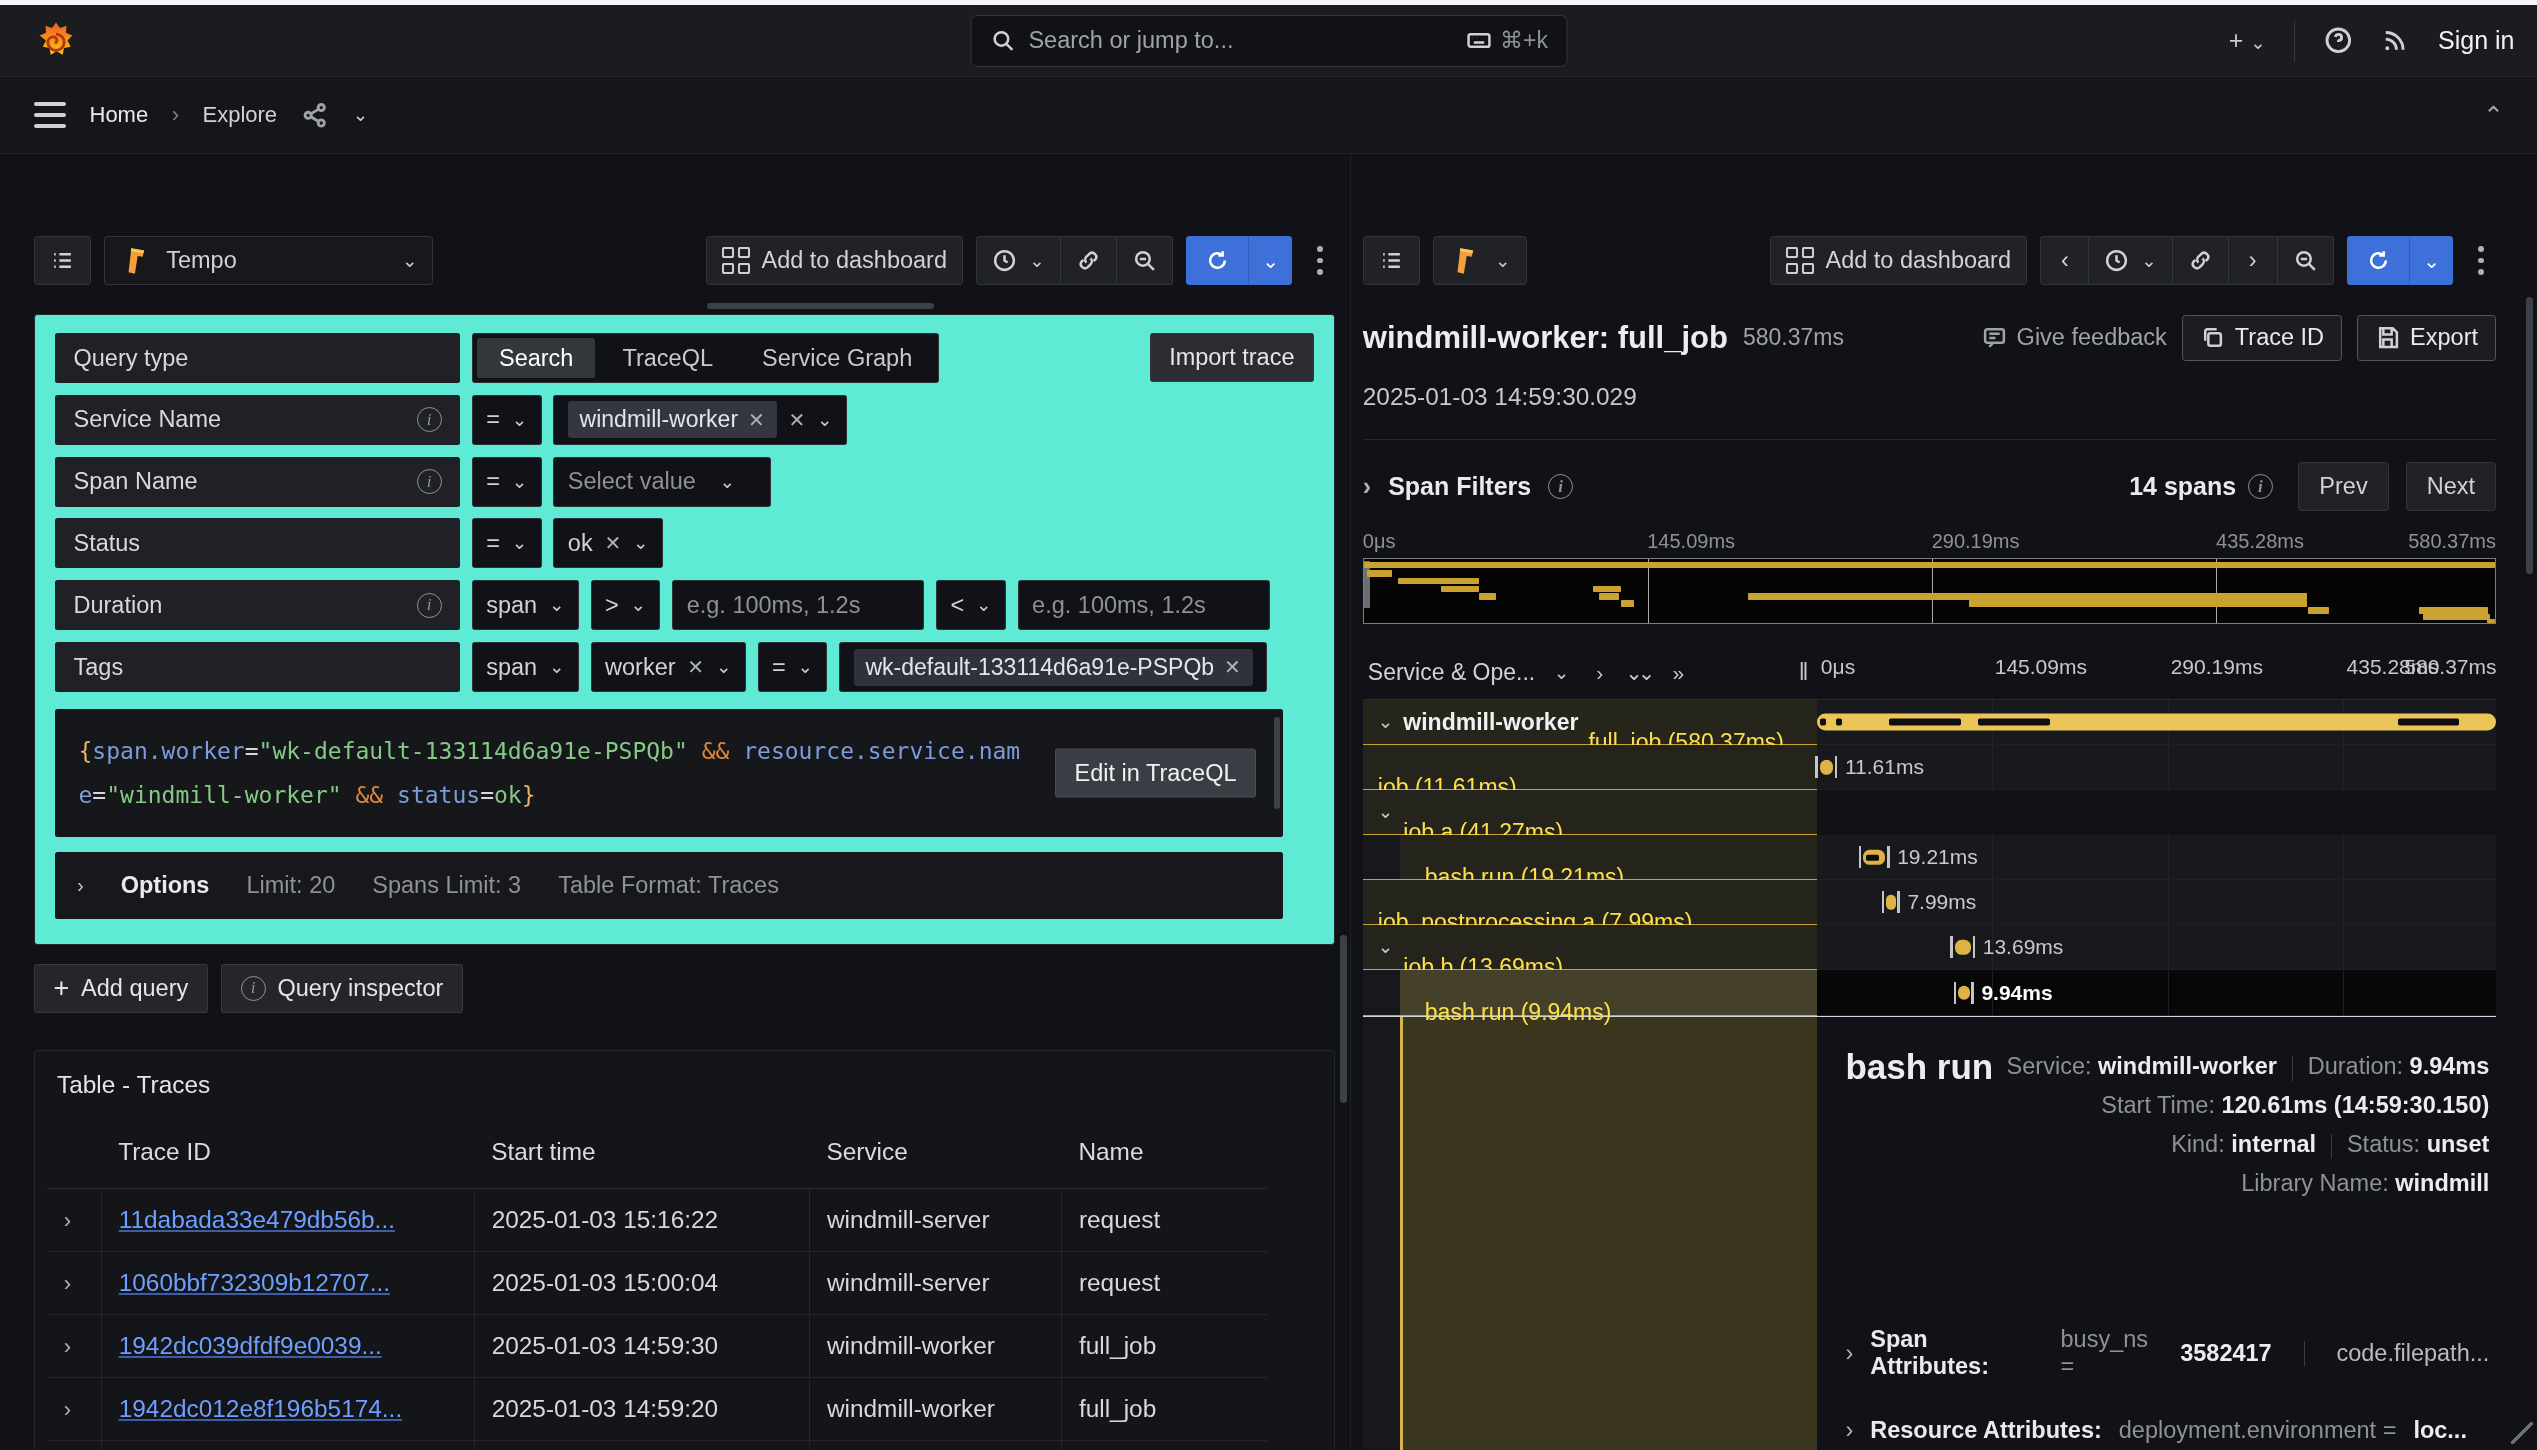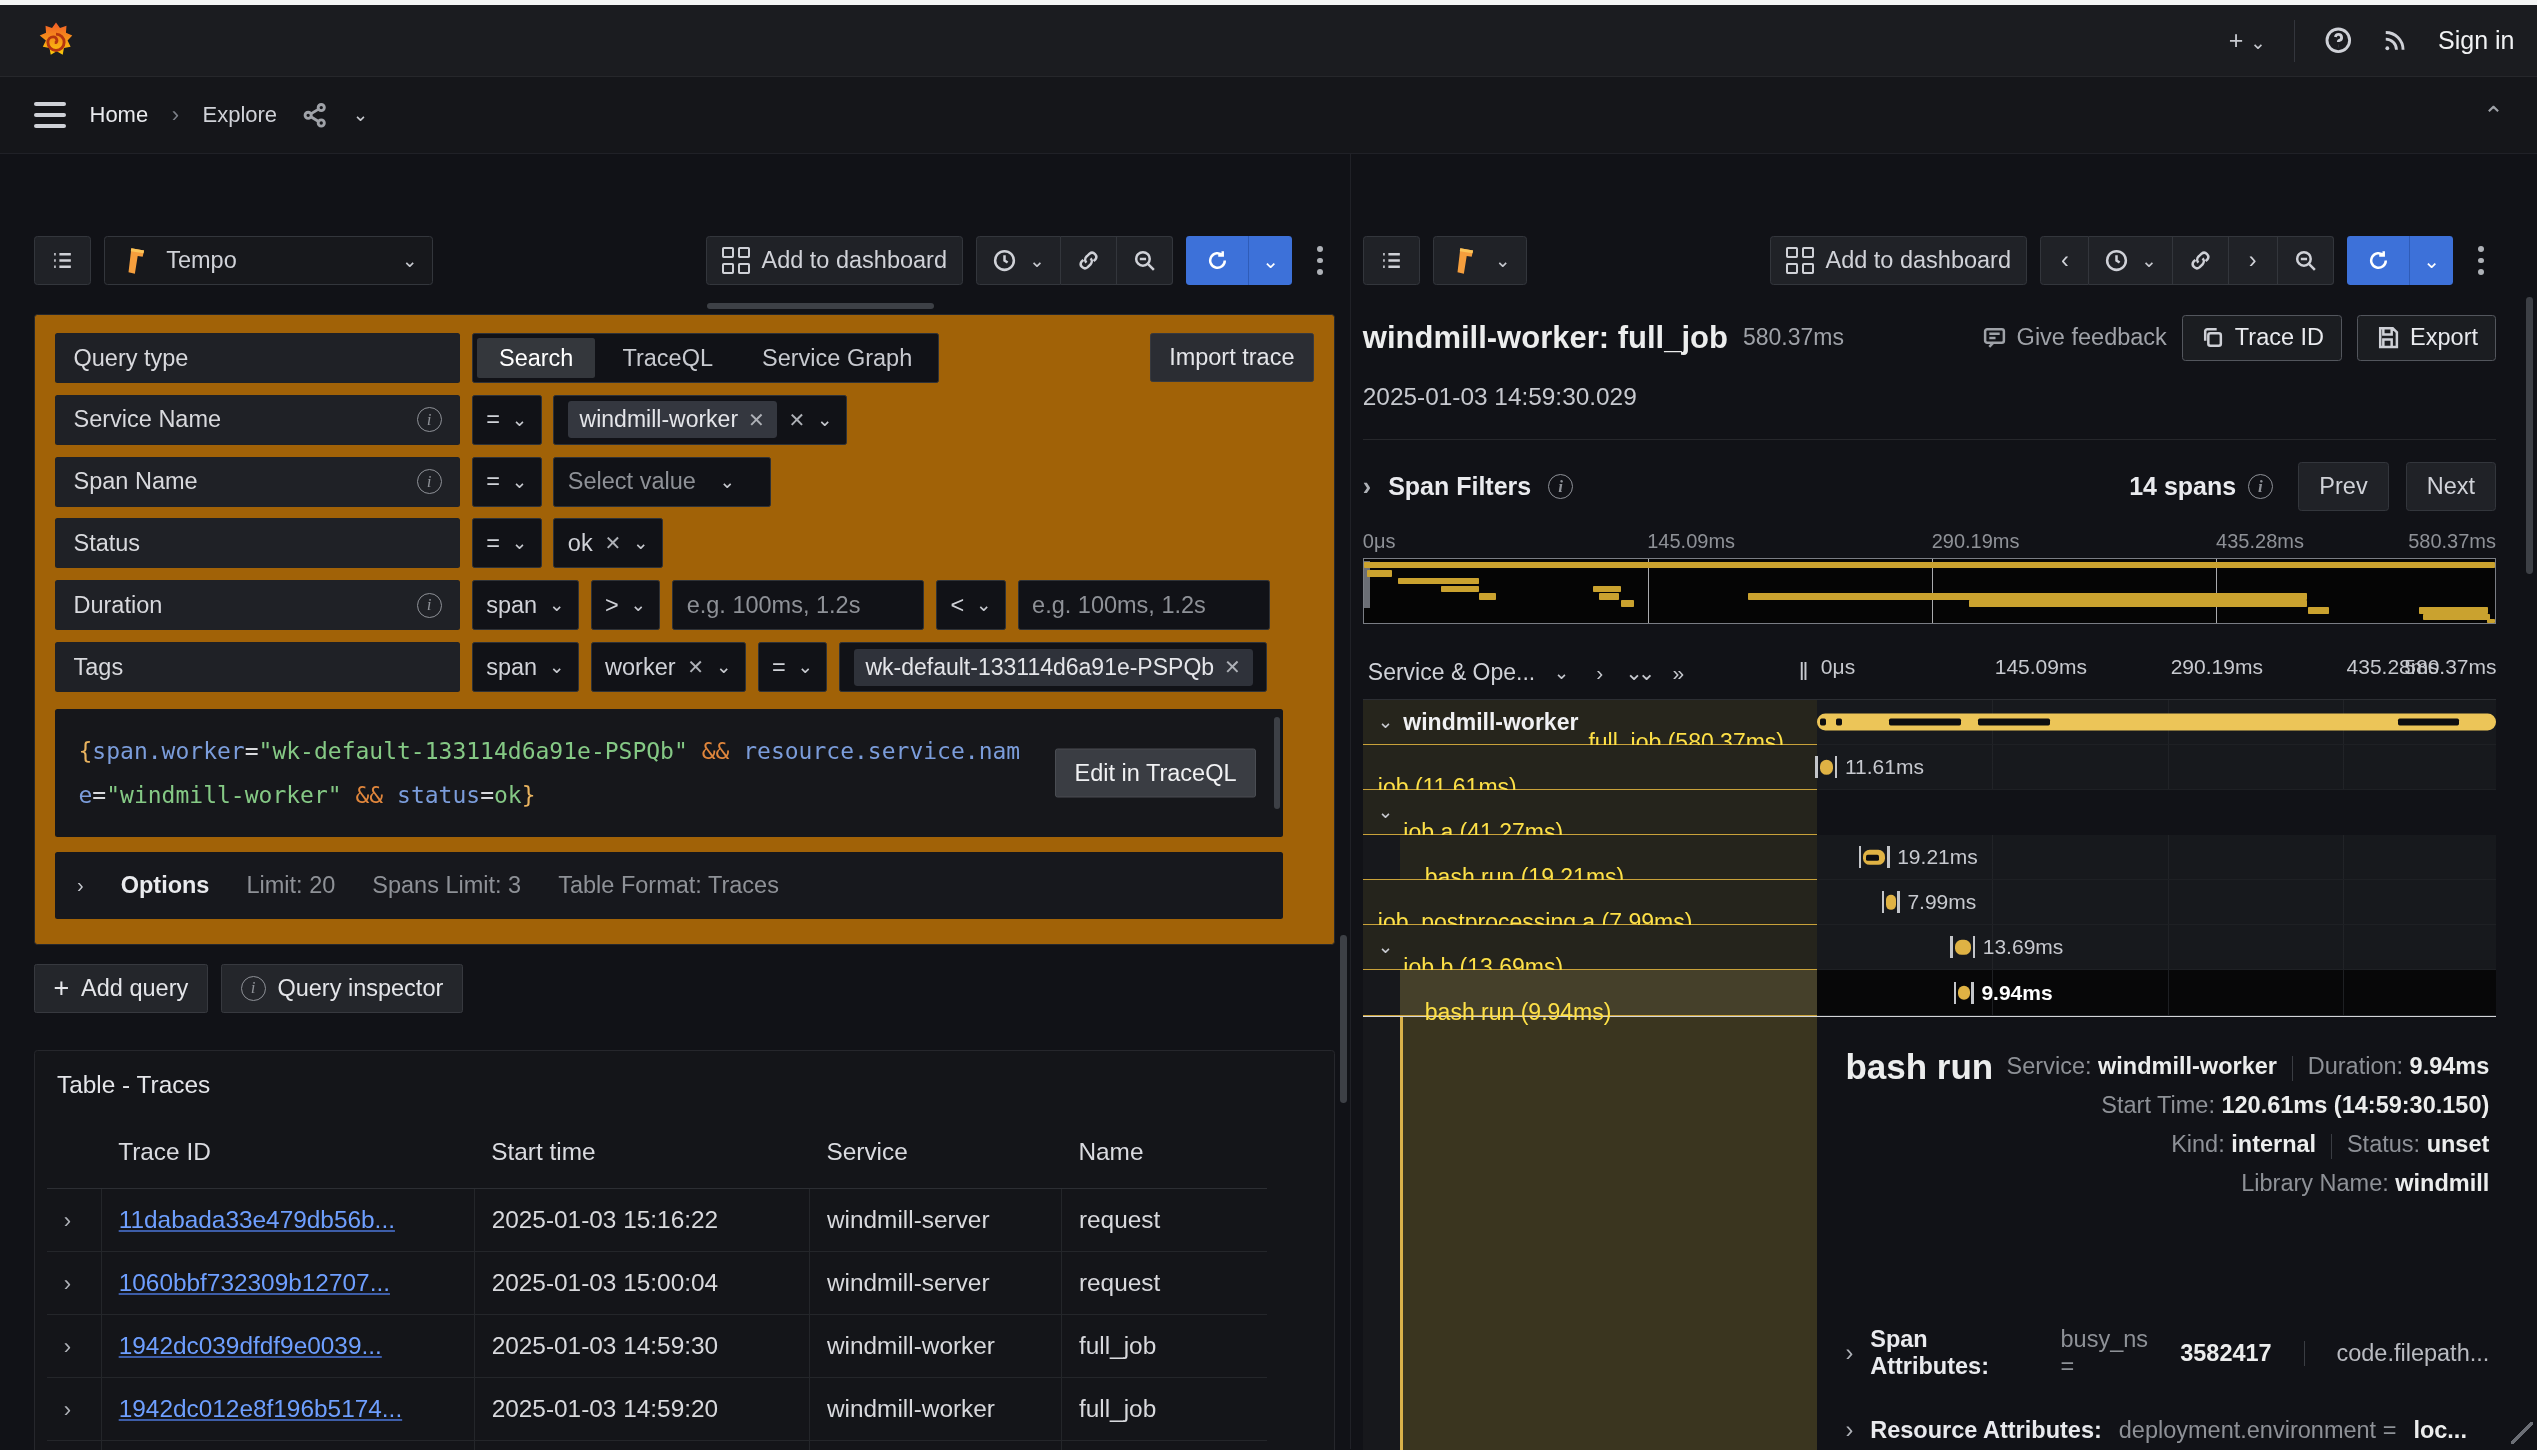--- a/index.html
+++ b/index.html
@@ -49,21 +49,21 @@
   .kebab { display:flex; flex-direction:column; gap:5.9px; padding:0 11.8px; }
   .kebab i { width:5.9px; height:5.9px; border-radius:50%; background:#aeb1b7; }
   .ds-picker { width:329px; justify-content:flex-start; background:#17181c; }
   .ds-picker .sp { flex:1; }
   .tempo-ic { width:34px; height:34px; }
   .grid-ic { display:grid; grid-template-columns:11.8px 11.8px; grid-template-rows:11.8px 11.8px; gap:4.2px; }
   .grid-ic i { border:2.5px solid #cfd1d7; border-radius:1.7px; }
   .spacer { flex:1; }
 
   
-  .card { border:0.8px solid #26272c; border-radius:3.4px; background:#a16207; padding:18.5px 20px 8.4px 20px; position:relative; }
+  .card { border:0.8px solid #26272c; border-radius:3.4px; background:#5eead4; padding:18.5px 20px 8.4px 20px; position:relative; }
   .hscroll { position:absolute; top:-11.8px; left:672px; width:227px; height:5.9px; border-radius:3.4px; background:#3d4046; }
   .qrow { display:flex; align-items:stretch; margin-bottom:11.8px; }
   .qlabel { width:405px; background:#1f2126; border-radius:2.5px; display:flex; align-items:center; padding:0 18.5px; font-size:23.5px; color:#d8d9dd; height:50px; }
   .qlabel .sp { flex:1; }
   .seg-tabs { display:flex; align-items:center; background:#111217; border:0.8px solid #2e3136; border-radius:2.5px; margin-left:11.8px; padding:4.2px; gap:5px; height:50px; }
   .seg-tab { padding:6.7px 22px; font-size:23.5px; color:#c7c9cf; border-radius:2.5px; }
   .seg-tab.active { background:#34373c; color:#fff; }
   .fld { display:flex; align-items:center; background:#111217; border:0.8px solid #2e3136; border-radius:2.5px; margin-left:11.8px; padding:0 13.4px; gap:11.8px; font-size:23.5px; height:50px; color:#d0d2d8; }
   .fld .ph { color:#8e9197; }
   .chip { display:flex; align-items:center; gap:10px; background:#34373f; border-radius:3.4px; padding:5px 11.8px; font-size:23px; color:#e4e5e9; }
@@ -181,20 +181,37 @@
     <svg class="glogo" viewBox="0 0 24 26">
       <defs>
           <linearGradient id="gf" x1="0" y1="0" x2="0" y2="1">
         <stop offset="0" stop-color="#f05a28"></stop>
             <stop offset="1" stop-color="#fbca0a"></stop>
           </linearGradient>
         </defs>
       <path fill="url(#gf)" d="M12 1l2.2 3.1 3.6-1.2-.3 3.8 3.5 1.5-2.6 2.8 1.7 3.4-3.7.7-.7 3.8-3.3-1.9-3.3 1.9-.7-3.8-3.7-.7 1.7-3.4L3 8.2l3.5-1.5-.3-3.8 3.6 1.2z" transform="translate(0,2)"></path>
       <path fill="none" stroke="#b5350f" stroke-width="1.6" d="M12 7.5a4.5 4.5 0 1 1-4.5 4.5 3 3 0 0 1 3-3 2 2 0 0 1 2 2 1.2 1.2 0 0 1-1.2 1.2" transform="translate(0,2)"></path>
     </svg>
+    <div class="nav-center">
+      <div class="searchbox">
+        <svg class="ic sm" viewBox="0 0 24 24">
+            <circle cx="10.5" cy="10.5" r="6.5"></circle>
+            <path d="M15.5 15.5 L21 21"></path>
+          </svg>
+        <span>Search or jump to...</span>
+        <span class="sp"></span>
+        <span class="kbd-hint">
+          <svg class="ic sm" viewBox="0 0 24 24">
+              <rect x="2" y="6" width="20" height="12" rx="2"></rect>
+              <path d="M6 10h.1M10 10h.1M14 10h.1M18 10h.1M7 14h10"></path>
+            </svg>
+          <span>⌘+k</span>
+        </span>
+      </div>
+    </div>
     <div class="nav-right">
       <span>+ <span class="caret-down">⌄</span></span>
       <span class="nav-divider"></span>
       <svg class="ic" viewBox="0 0 24 24">
           <circle cx="12" cy="12" r="9.5"></circle>
           <path d="M9.6 9.2a2.6 2.6 0 1 1 3.2 2.9c-.7.2-.8.8-.8 1.4M12 16.8h.1"></path>
         </svg>
       <svg class="ic" viewBox="0 0 24 24">
           <path d="M4 11a 9 9 0 0 1 9 9M4 5.5A14.5 14.5 0 0 1 18.5 20"></path>
           <circle cx="5.3" cy="18.7" r="1.6" fill="#cfd1d7" stroke="none"></circle>

